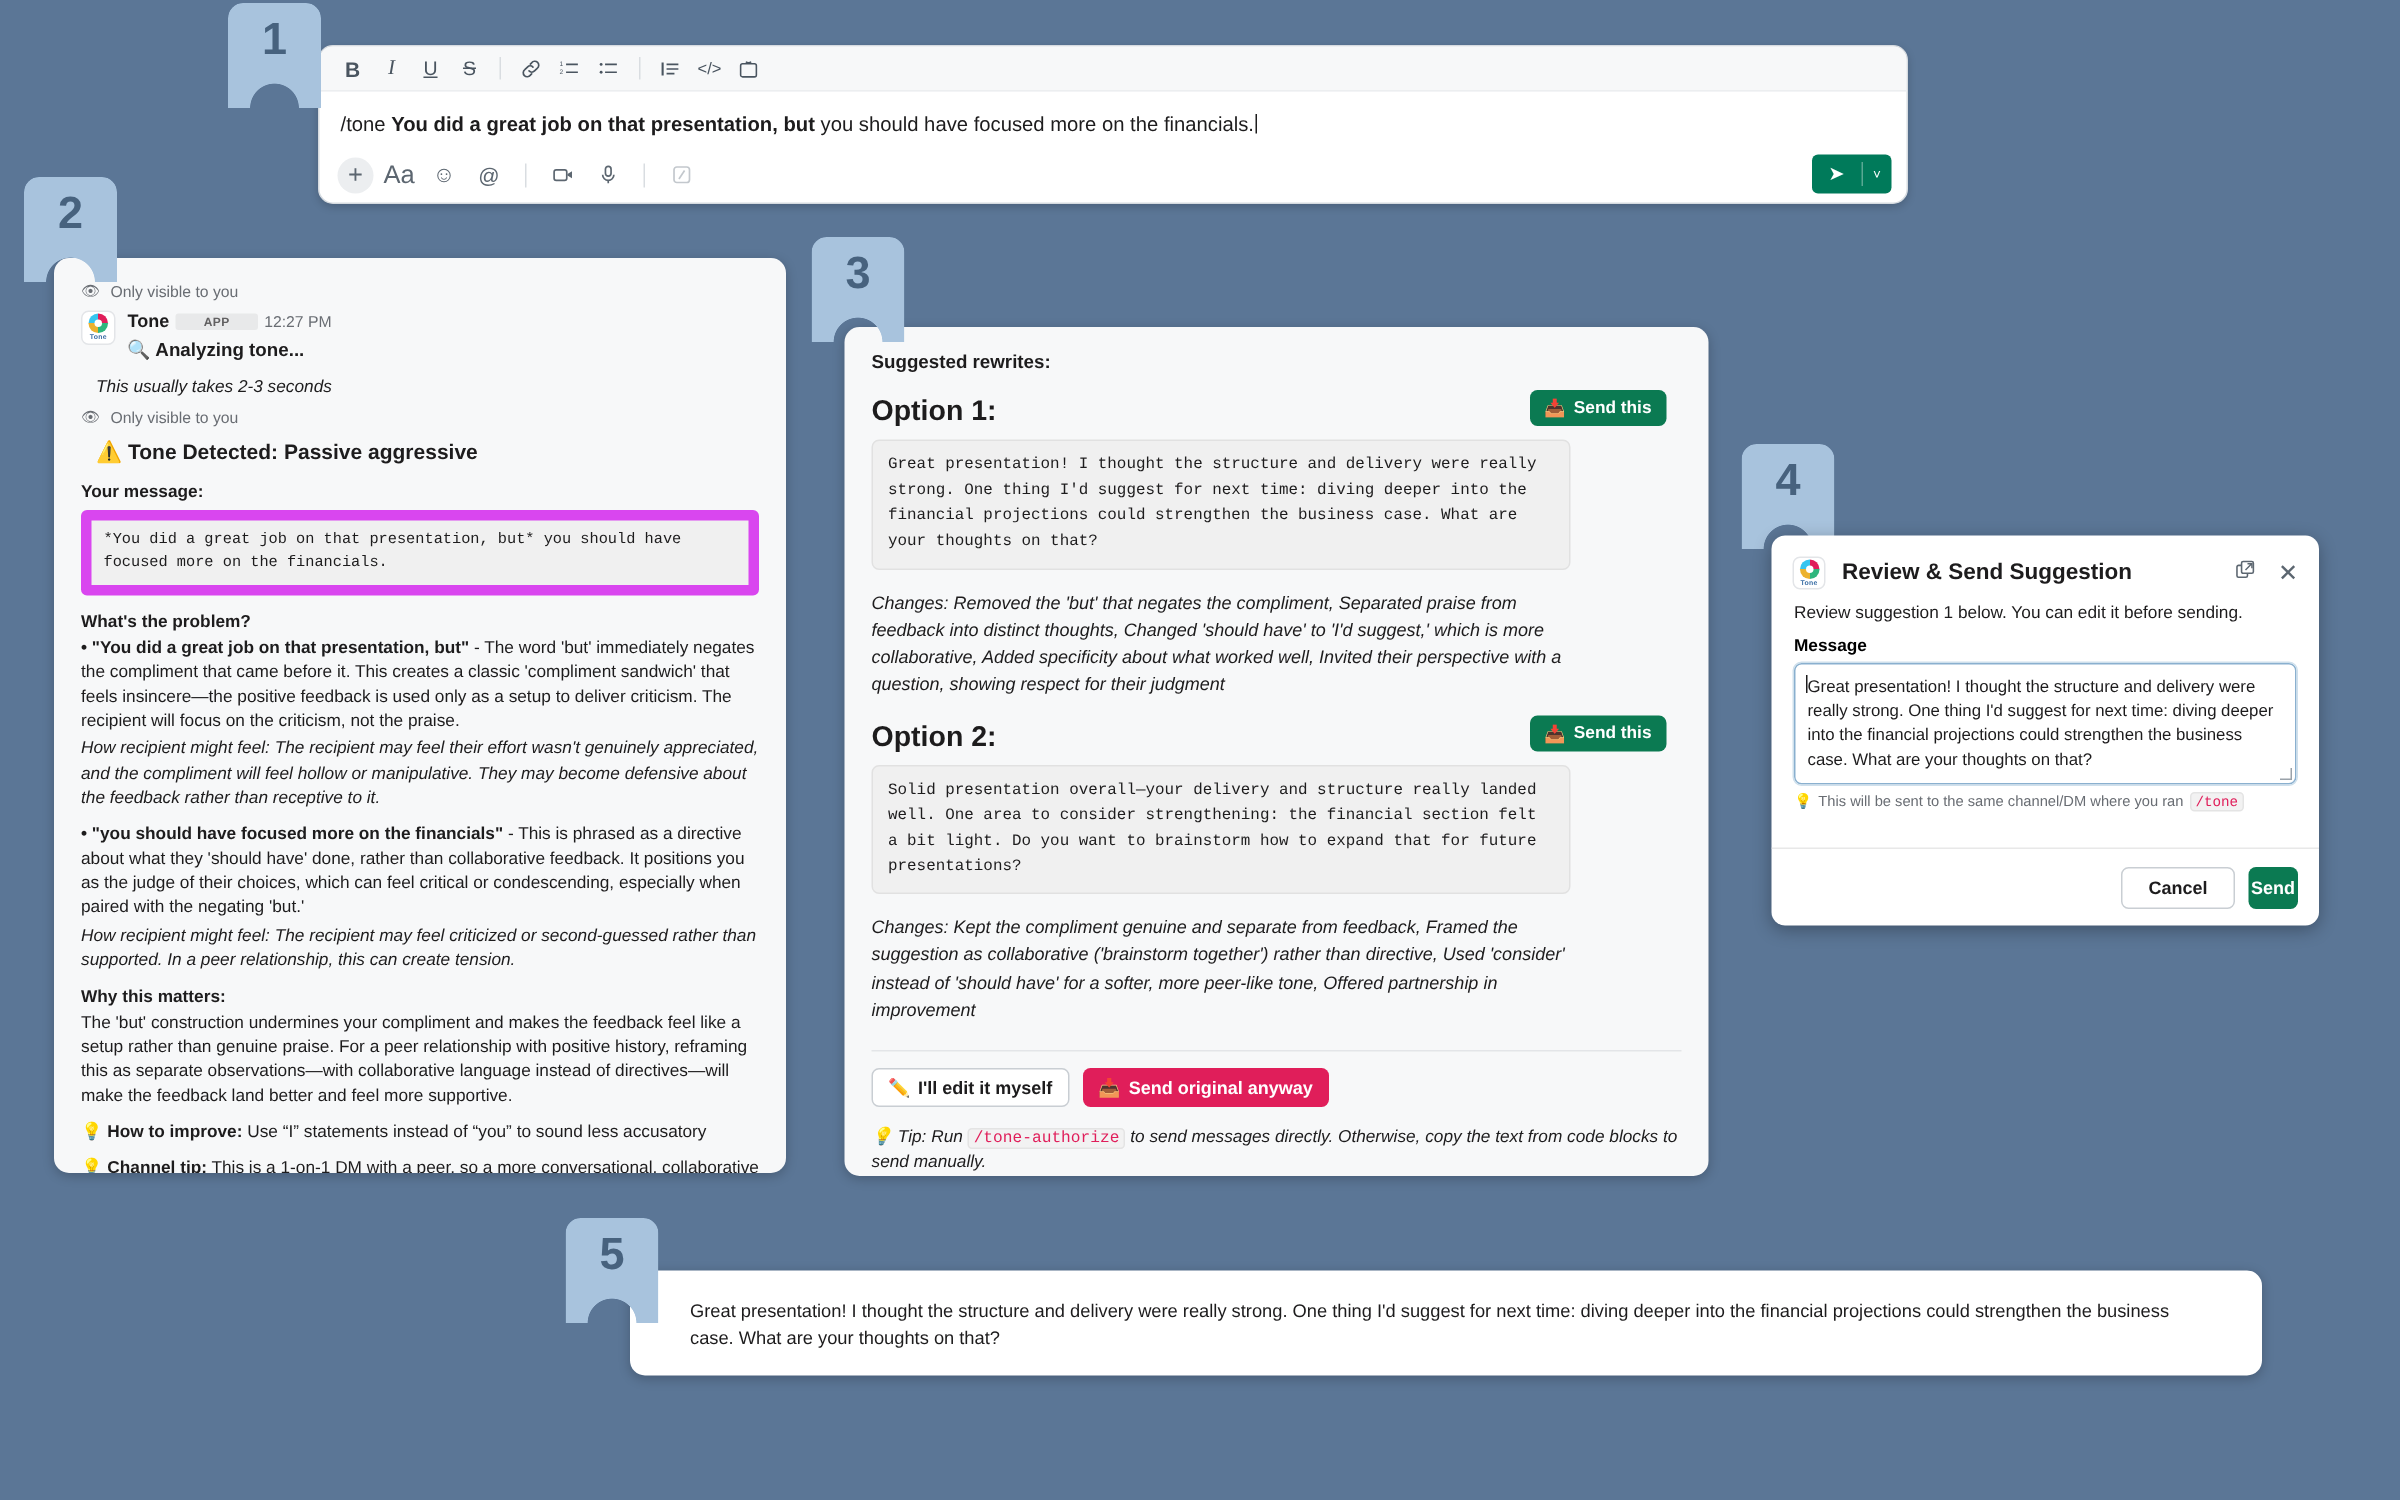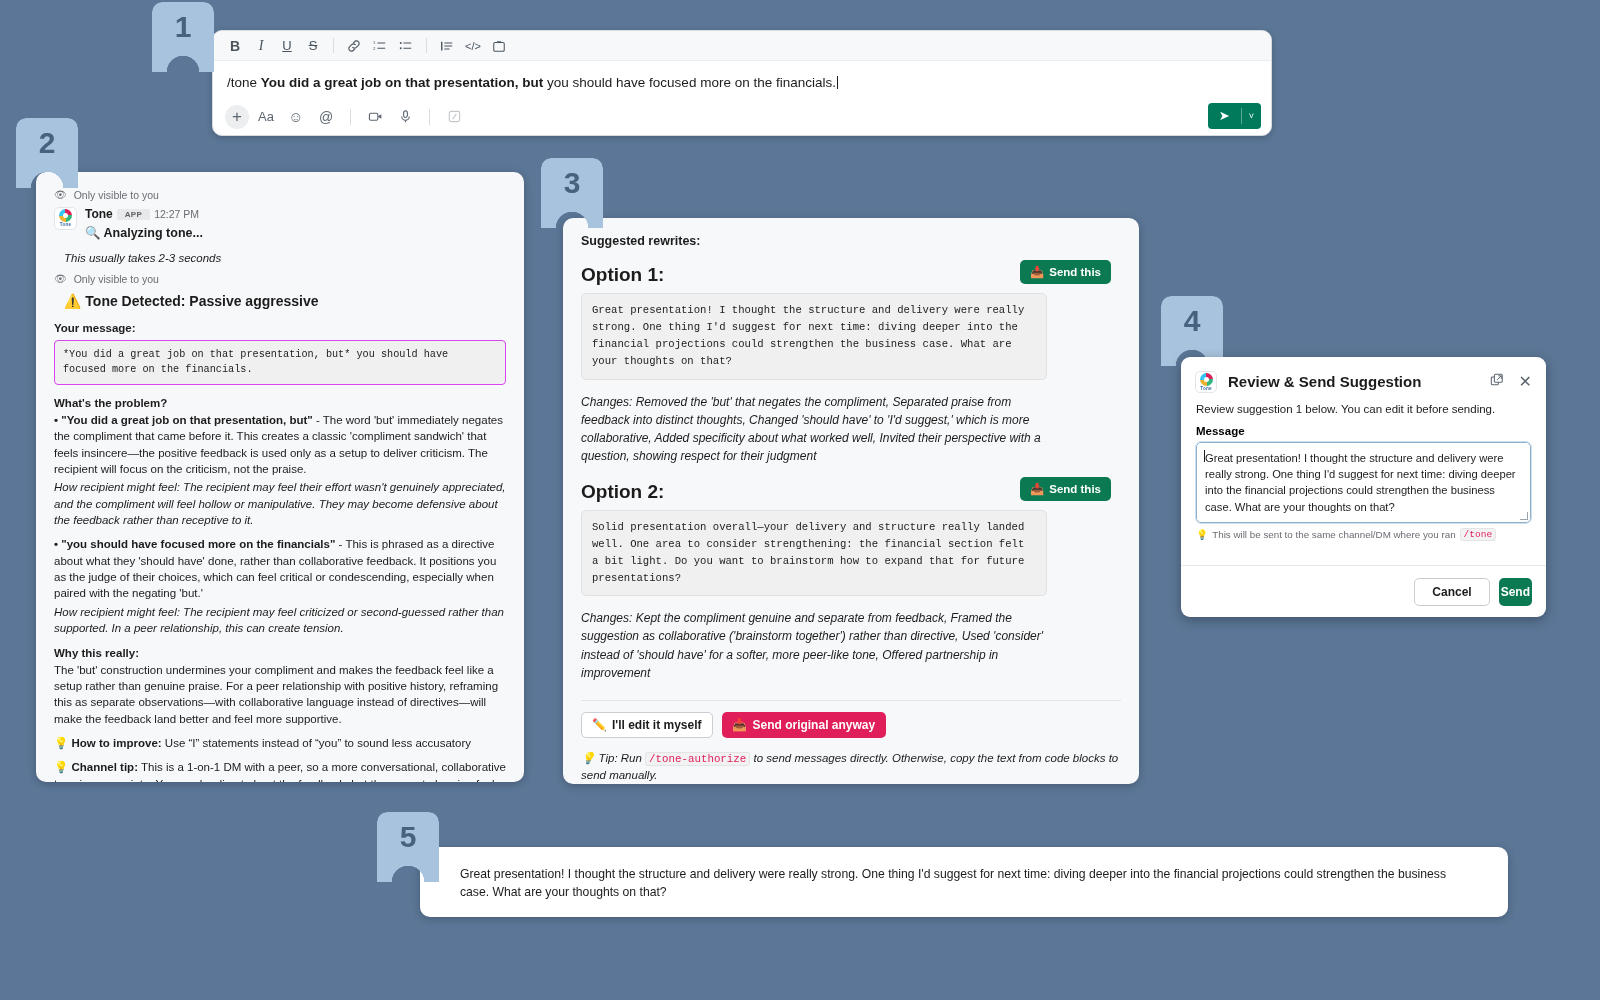--- a/index.html
+++ b/index.html
@@ -86,29 +86,29 @@
     width:13px;height:13px;border-radius:50%;
     background:conic-gradient(#e01e5a 0 25%, #2eb67d 0 50%, #ecb22e 0 75%, #36c5f0 0 100%);
     position:relative;
   }
   .avatar .ball::after{content:"";position:absolute;left:4px;top:4px;width:5px;height:5px;border-radius:50%;background:#fff;}
   .avatar .lbl { font-size:4.6px; color:#3a6ea5; font-weight:bold; letter-spacing:.2px; }
   .namerow { font-size:12px; }
   .namerow .nm { font-weight:bold; color:#1d1c1d; }
   .apptag {
     background:#e8e9ea; color:#616061; font-size:8px; font-weight:bold;
-    padding:1px 8px; border-radius:2px; margin:0 4px; vertical-align:1px; letter-spacing:.3px;
+    padding:1px 19px; border-radius:2px; margin:0 4px; vertical-align:1px; letter-spacing:.3px;
   }
   .namerow .tm { color:#696d73; font-size:10.5px; }
   .analyzing { font-weight:bold; font-size:12.5px; margin-top:2px; }
   .subtle-it { font-style:italic; margin:7px 0 2px 10px; color:#1d1c1d; font-size:11.5px; }
   .tone-title { font-weight:bold; font-size:14px; margin:5px 0 8px 10px; }
   .lbl-bold { font-weight:bold; margin-bottom:4px; }
   .codebox {
-    background:#f0f0f0; border:1px solid #d946ef; border-radius:4px;
+    background:#f0f0f0; border:7px solid #d946ef; border-radius:4px;
     font-family:"Liberation Mono", monospace; font-size:10.2px; line-height:1.5;
     padding:6px 8px; color:#1d1c1d; margin-bottom:10px;
   }
   .sec-h { font-weight:bold; margin-top:2px; }
   .bullet { margin-top:1px; }
   .bullet b { font-weight:bold; }
   .feel { font-style:italic; margin-top:2px; }
   .tipline { margin-top:8px; }
   .tipline b { font-weight:bold; }
 
@@ -262,21 +262,21 @@
         </svg>
     </div>
   </div>
 
   <div class="field">
     <span>/tone </span><b>You did a great job on that presentation, but</b><span> you should have focused more on the financials.</span><span class="caret"></span>
   </div>
 
   <div class="bottombar">
     <div class="bb-ic plus">+</div>
-    <div class="bb-ic" style="font-size:13px;">Aa</div>
+    <div class="bb-ic" style="font-size:17px;">Aa</div>
     <div class="bb-ic" style="font-size:15px;">☺</div>
     <div class="bb-ic" style="font-size:14px;">@</div>
     <div class="bb-sep"></div>
     <div class="bb-ic">
       <svg width="15" height="15" viewBox="0 0 16 16">
           <rect x="1.5" y="4.5" width="9" height="7.5" rx="1.5" stroke="#5c6670" stroke-width="1.2" fill="none"></rect>
           <path d="M11 7.5l3.2-2v5l-3.2-2z" fill="#5c6670"></path>
         </svg>
     </div>
     <div class="bb-ic">
@@ -336,21 +336,21 @@
   <div class="bullet">
     <b>• "You did a great job on that presentation, but"</b><span> - The word 'but' immediately negates the compliment that came before it. This creates a classic 'compliment sandwich' that feels insincere—the positive feedback is used only as a setup to deliver criticism. The recipient will focus on the criticism, not the praise.</span>
   </div>
   <div class="feel"> How recipient might feel: The recipient may feel their effort wasn't genuinely appreciated, and the compliment will feel hollow or manipulative. They may become defensive about the feedback rather than receptive to it.</div>
 
   <div class="bullet" style="margin-top:8px;">
     <b>• "you should have focused more on the financials"</b><span> - This is phrased as a directive about what they 'should have' done, rather than collaborative feedback. It positions you as the judge of their choices, which can feel critical or condescending, especially when paired with the negating 'but.'</span>
   </div>
   <div class="feel"> How recipient might feel: The recipient may feel criticized or second-guessed rather than supported. In a peer relationship, this can create tension.</div>
 
-  <div class="sec-h" style="margin-top:9px;">Why this really:</div>
+  <div class="sec-h" style="margin-top:9px;">Why this matters:</div>
   <div>The 'but' construction undermines your compliment and makes the feedback feel like a setup rather than genuine praise. For a peer relationship with positive history, reframing this as separate observations—with collaborative language instead of directives—will make the feedback land better and feel more supportive.</div>
 
   <div class="tipline">
     <span>💡</span>
     <b>How to improve:</b><span> Use “I” statements instead of “you” to sound less accusatory</span>
   </div>
   <div class="tipline">
     <span>💡</span>
     <b>Channel tip:</b><span> This is a 1-on-1 DM with a peer, so a more conversational, collaborative tone is appropriate. You can be direct about the feedback, but the current phrasing feels like you're positioning yourself as their evaluator rather than a colleague offering input.</span>
   </div>

